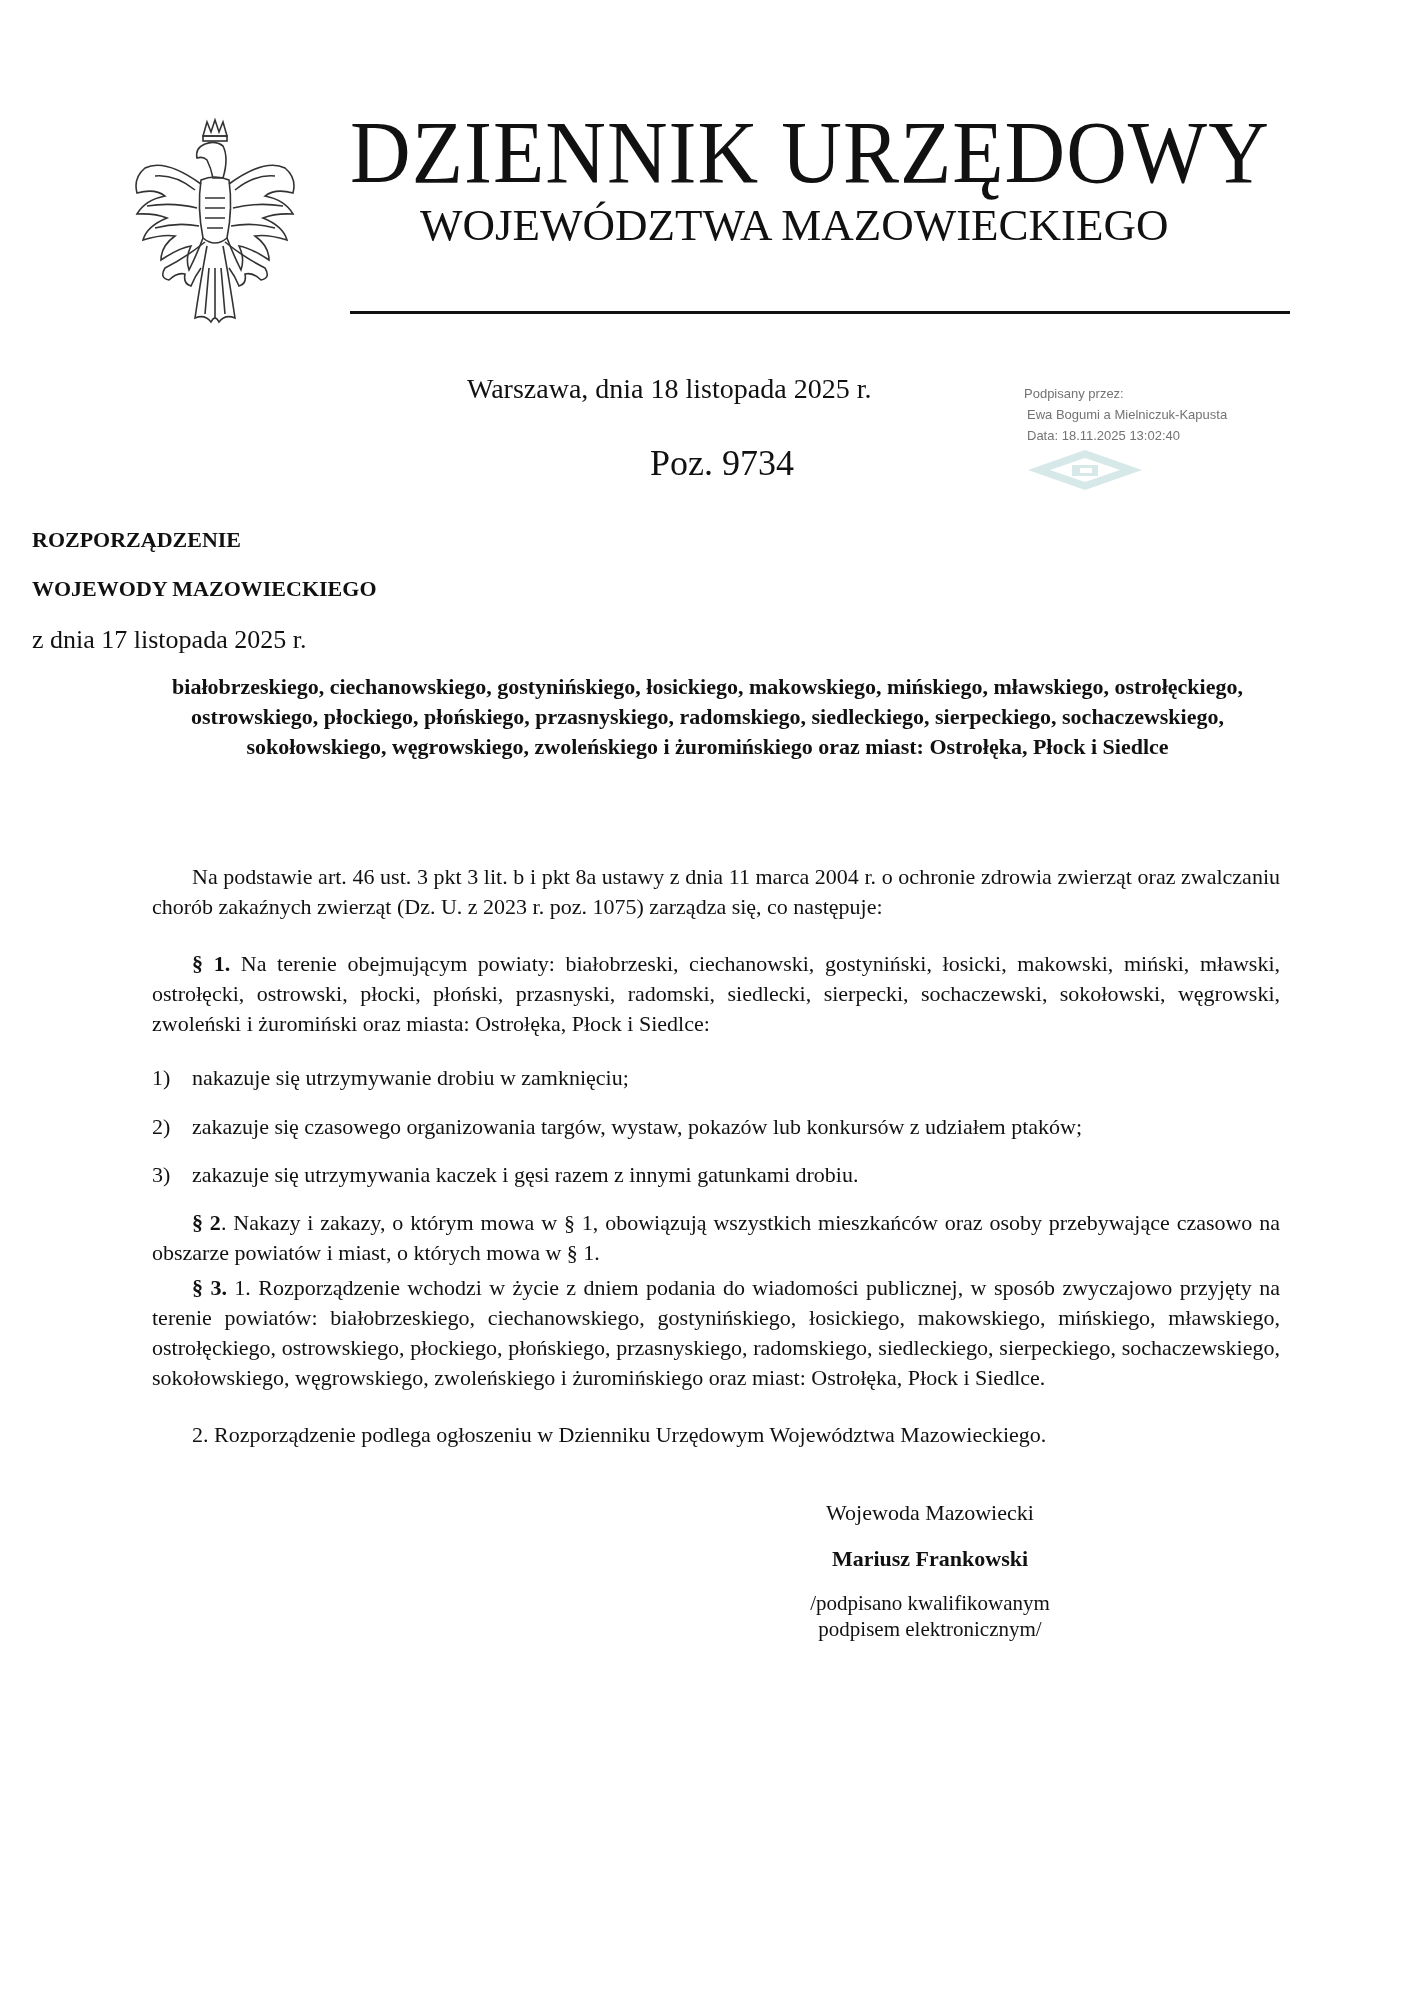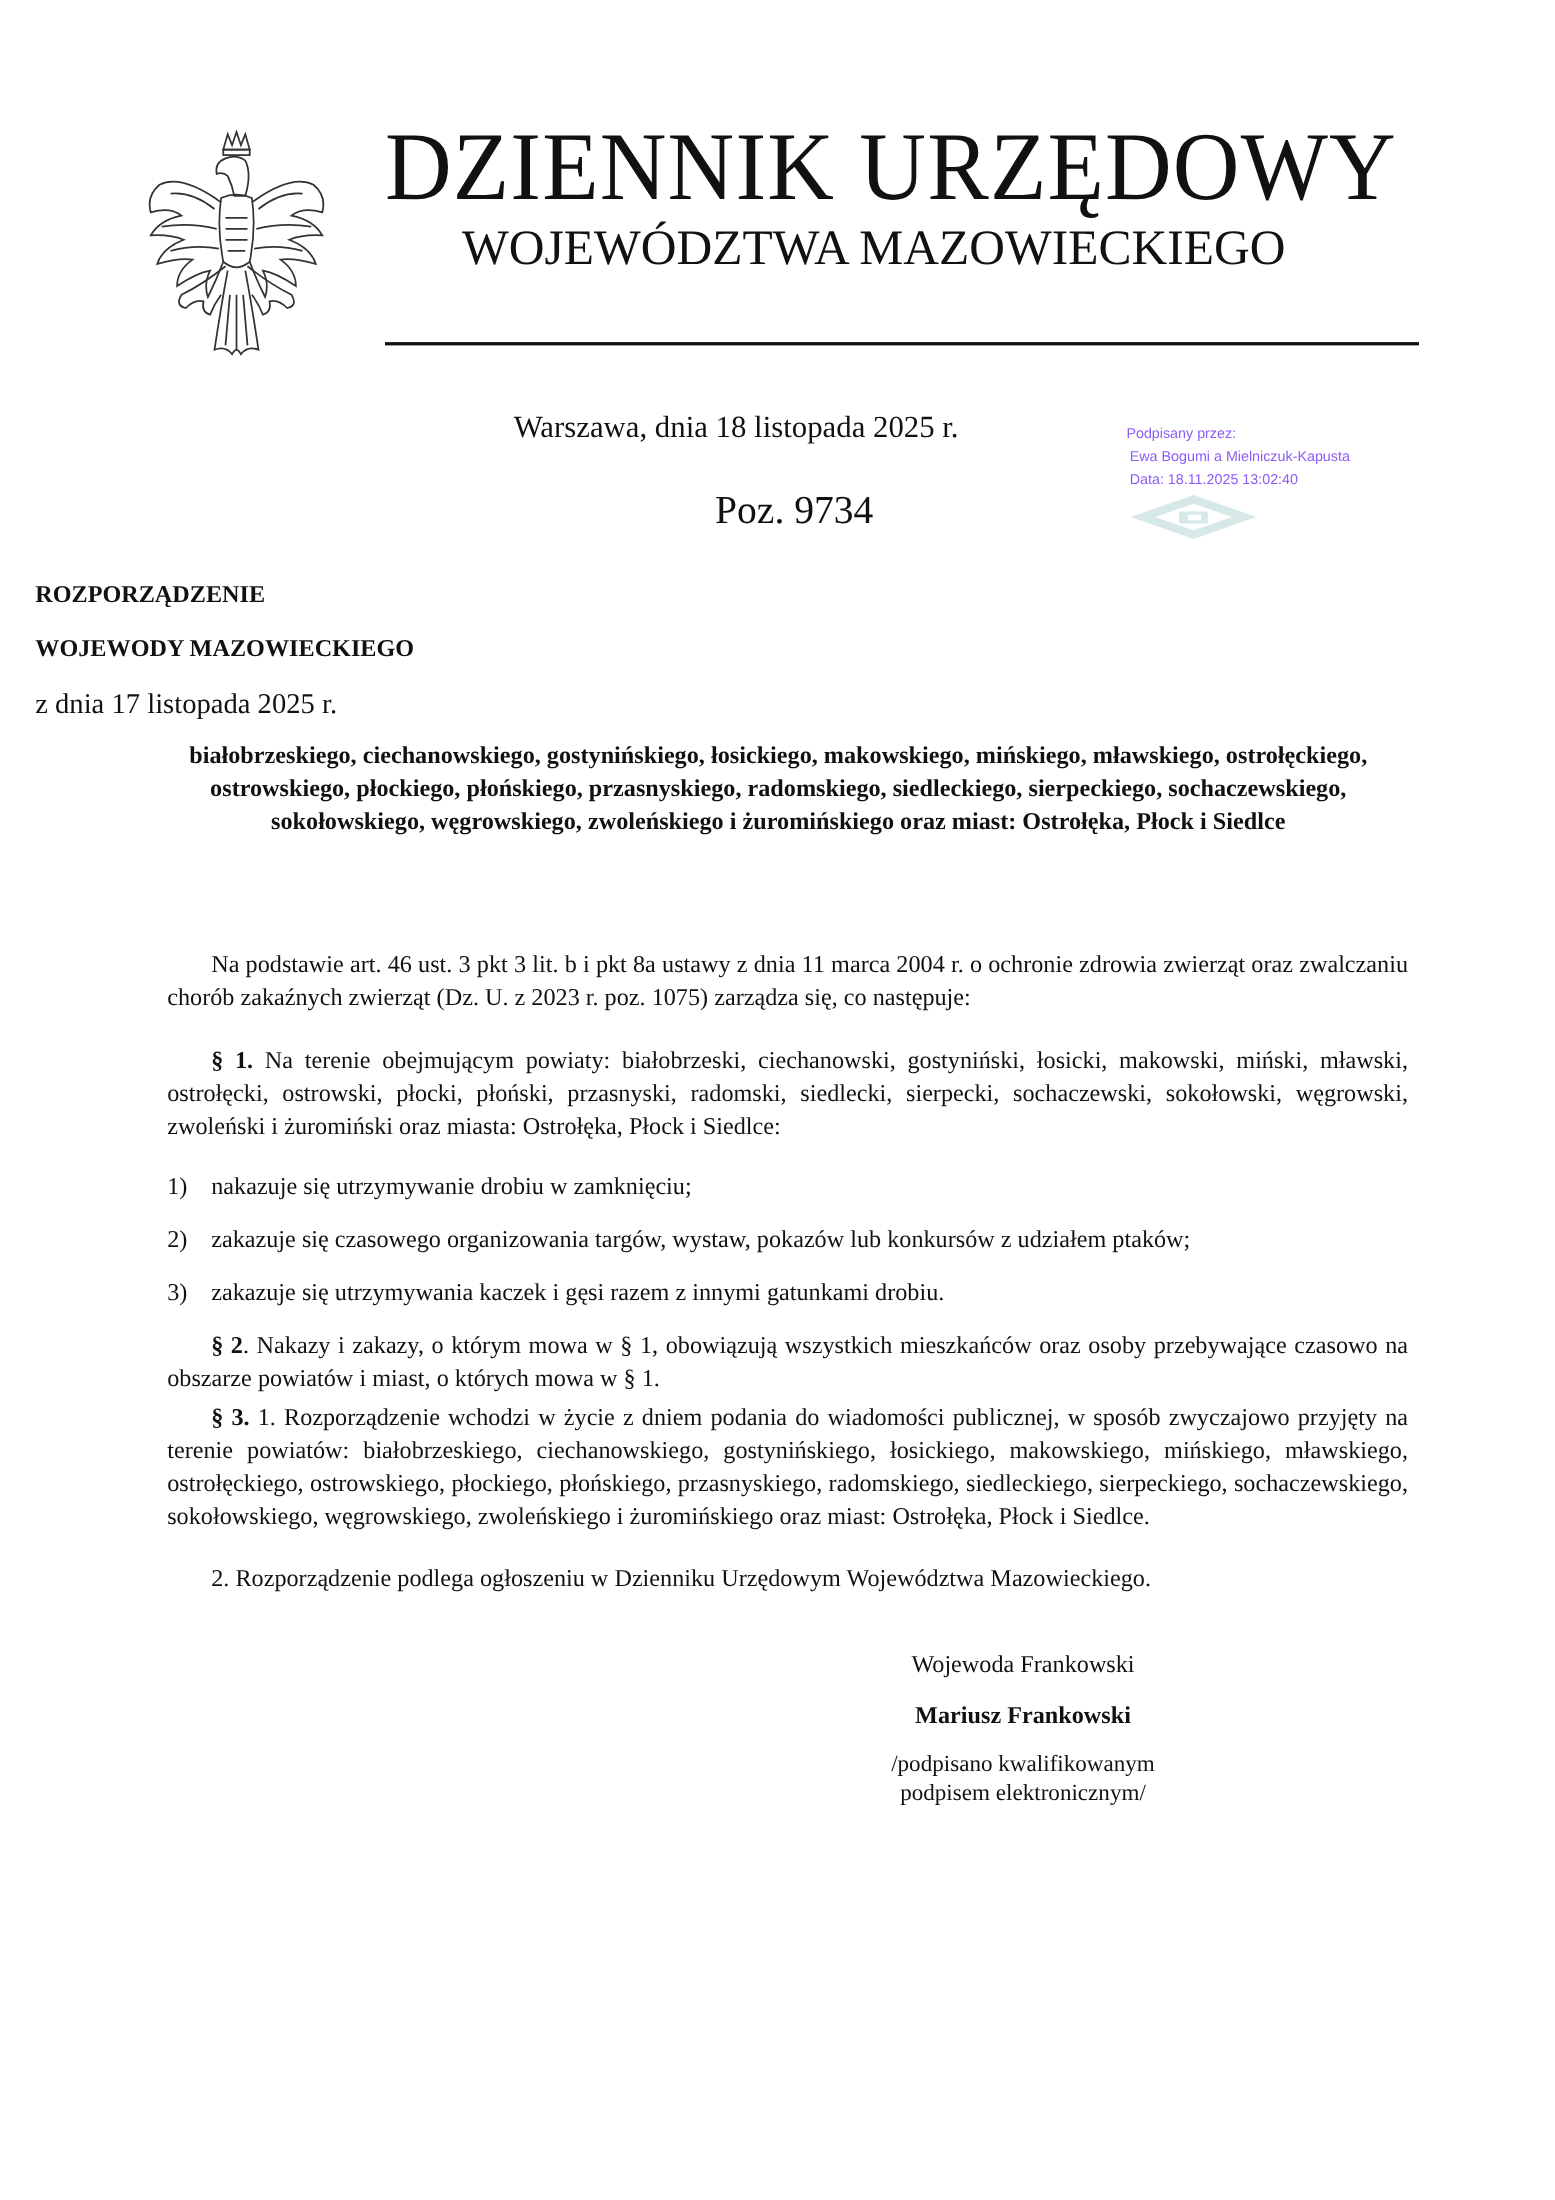--- a/index.html
+++ b/index.html
@@ -7,21 +7,21 @@
          font-family: "Liberation Serif", "DejaVu Serif", serif; color: #111; }
   .abs { position: absolute; }
   #emblem { left: 125px; top: 118px; width: 180px; height: 215px; }
   #title-main { left: 350px; top: 100px; width: 950px; font-size: 84px; line-height: 100px;
                 letter-spacing: 1px; white-space: nowrap; transform: scaleY(1.05); transform-origin: left top; }
   #title-sub { left: 420px; top: 197px; font-size: 45px; line-height: 56px; white-space: nowrap; }
   #header-rule { left: 350px; top: 311px; width: 940px; height: 3px; background: #111; }
   #place-date { left: 467px; top: 373px; font-size: 28px; white-space: nowrap; }
   #position { left: 650px; top: 442px; font-size: 36px; white-space: nowrap; }
   #sig-box { left: 1024px; top: 383px; width: 260px; font-family: "Liberation Sans", "DejaVu Sans", sans-serif;
-             font-size: 13px; color: #8b5cf6; line-height: 21px; }
+             font-size: 13px; color: #737373; line-height: 21px; }
   #sig-box .l2, #sig-box .l3 { padding-left: 3px; }
   #sig-logo { left: 1020px; top: 448px; width: 130px; height: 44px; }
   .center { left: 0; width: 1368px; text-align: left; padding-left: 32px; }
   #act-type { top: 527px; font-size: 22px; font-weight: bold; }
   #act-issuer { top: 576px; font-size: 22px; font-weight: bold; }
   #act-date { top: 625px; font-size: 26px; }
   #act-subject { top: 672px; left: 145px; width: 1125px; font-size: 22px; font-weight: bold;
                  line-height: 30px; text-align: center; }
   #act-subject .first { display: block; text-indent: 140px; }
   .body-text { left: 152px; width: 1128px; font-size: 22px; line-height: 30px; text-align: justify; }
@@ -116,18 +116,18 @@
 
 <div id="par2" class="abs body-text indent">
   <span class="bold">§ 2</span><span>. Nakazy i zakazy, o którym mowa w § 1, obowiązują wszystkich mieszkańców oraz osoby przebywające czasowo na obszarze powiatów i miast, o których mowa w § 1.</span>
 </div>
 
 <div id="par3" class="abs body-text indent">
   <span class="bold">§ 3.</span><span> 1. Rozporządzenie wchodzi w życie z dniem podania do wiadomości publicznej, w sposób zwyczajowo przyjęty na terenie powiatów: białobrzeskiego, ciechanowskiego, gostynińskiego, łosickiego, makowskiego, mińskiego, mławskiego, ostrołęckiego, ostrowskiego, płockiego, płońskiego, przasnyskiego, radomskiego, siedleckiego, sierpeckiego, sochaczewskiego, sokołowskiego, węgrowskiego, zwoleńskiego i  żuromińskiego oraz miast: Ostrołęka, Płock i Siedlce.</span>
 </div>
 <div id="par3-2" class="abs body-text indent">2. Rozporządzenie podlega ogłoszeniu w Dzienniku Urzędowym Województwa Mazowieckiego.</div>
 
-<div id="signer-title" class="abs sign">Wojewoda Frankowski</div>
+<div id="signer-title" class="abs sign">Wojewoda Mazowiecki</div>
 <div id="signer-name" class="abs sign">Mariusz Frankowski</div>
 <div id="signer-note" class="abs sign">
   <div>/podpisano kwalifikowanym</div>
   <div>podpisem elektronicznym/</div>
 </div>
 
 </body></html>

